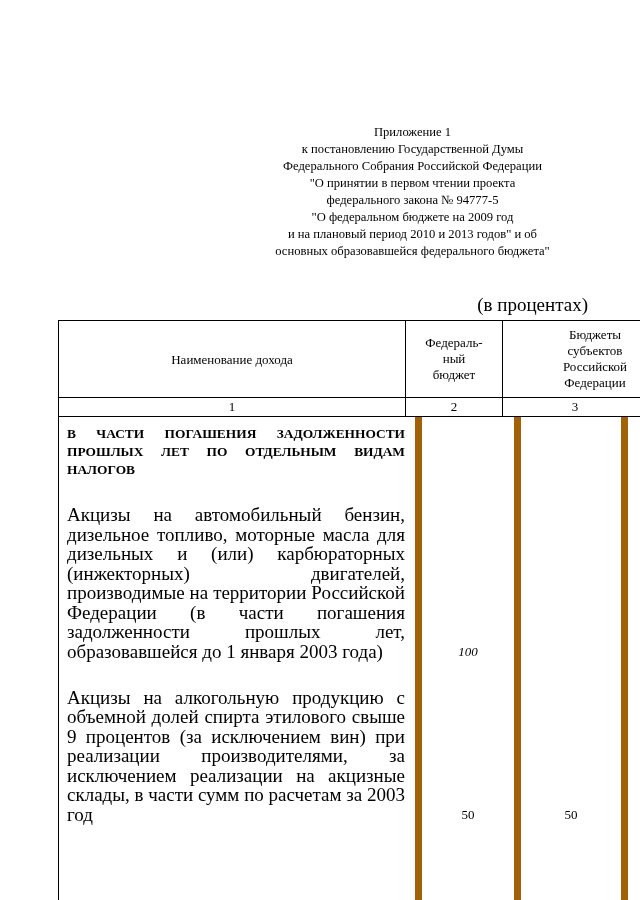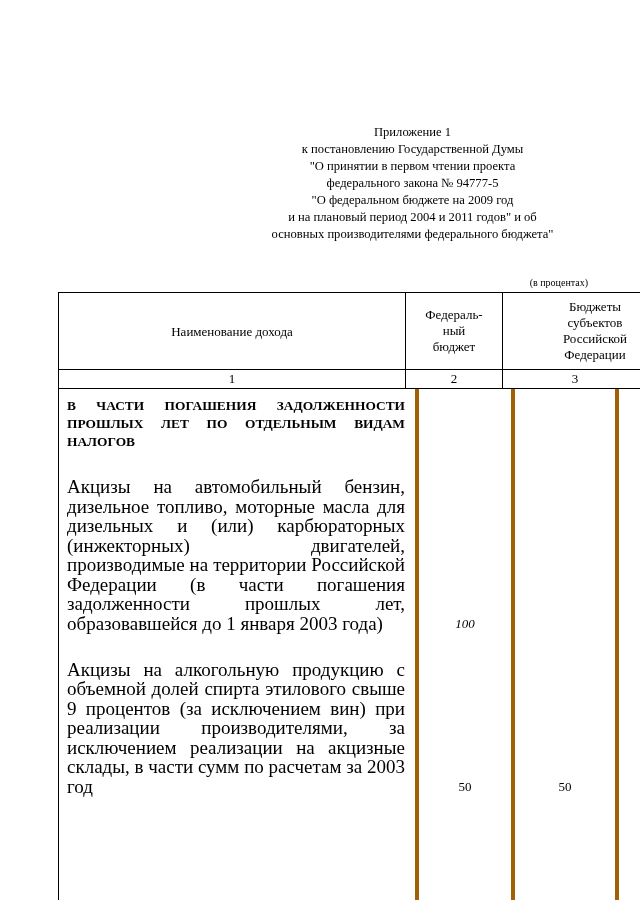--- a/index.html
+++ b/index.html
@@ -43,21 +43,21 @@
     font-weight: bold;
     font-size: 14.4px;
     line-height: 22px;
     letter-spacing: 0.1px;
   }
 
   
   .units {
     margin-top: 34px;
     text-align: right;
-    font-size: 10px;
+    font-size: 19px;
     padding-right: 4px;
   }
 
   
   table.main {
     margin-top: 4px;
     border-collapse: collapse;
     width: 100%;
     table-layout: fixed;
   }
@@ -94,21 +94,21 @@
 
   
   table.body {
     border-collapse: collapse;
     width: 100%;
     table-layout: fixed;
     margin-top: 0;
   }
   table.body td {
     border-left: 1px solid #000;
-    border-right: 4px solid #a16207;
+    border-right: 7px solid #a16207;
     vertical-align: top;
     font-size: 13px;
   }
   table.body tr:first-child td { }
   td.c1 { width: 338px; padding: 8px 10px 0 8px; }
   td.c2 { width: 88px; text-align: center; padding: 8px 2px 0 2px; }
   td.c3 { width: 96px; text-align: center; padding: 8px 2px 0 2px; }
 
   .sec-head {
     font-weight: bold;
@@ -131,25 +131,26 @@
   .filler td { border-left: 1px solid #000; border-right: 1px solid #000; }
 </style>
 </head>
 <body>
 
 <div class="page">
 
   <div class="appendix">
     <div>Приложение 1</div>
     <div>к постановлению Государственной Думы</div>
+    <div>Федерального Собрания Российской Федерации</div>
     <div>"О принятии в первом чтении проекта</div>
     <div>федерального закона № 94777-5</div>
     <div>"О федеральном бюджете на 2009 год</div>
-    <div>и на плановый период 2004 и 2011 годов" и об</div>
-    <div>основных производителями федерального бюджета"</div>
+    <div>и на плановый период 2010 и 2013 годов" и об</div>
+    <div>основных образовавшейся федерального бюджета"</div>
   </div>
 
 
   <div class="units">(в процентах)</div>
 
   <table class="main">
     <tbody>
         <tr>
       <th class="col-name">Наименование дохода</th>
       <th class="col-fed" style="white-space: pre-line;">Федераль-

